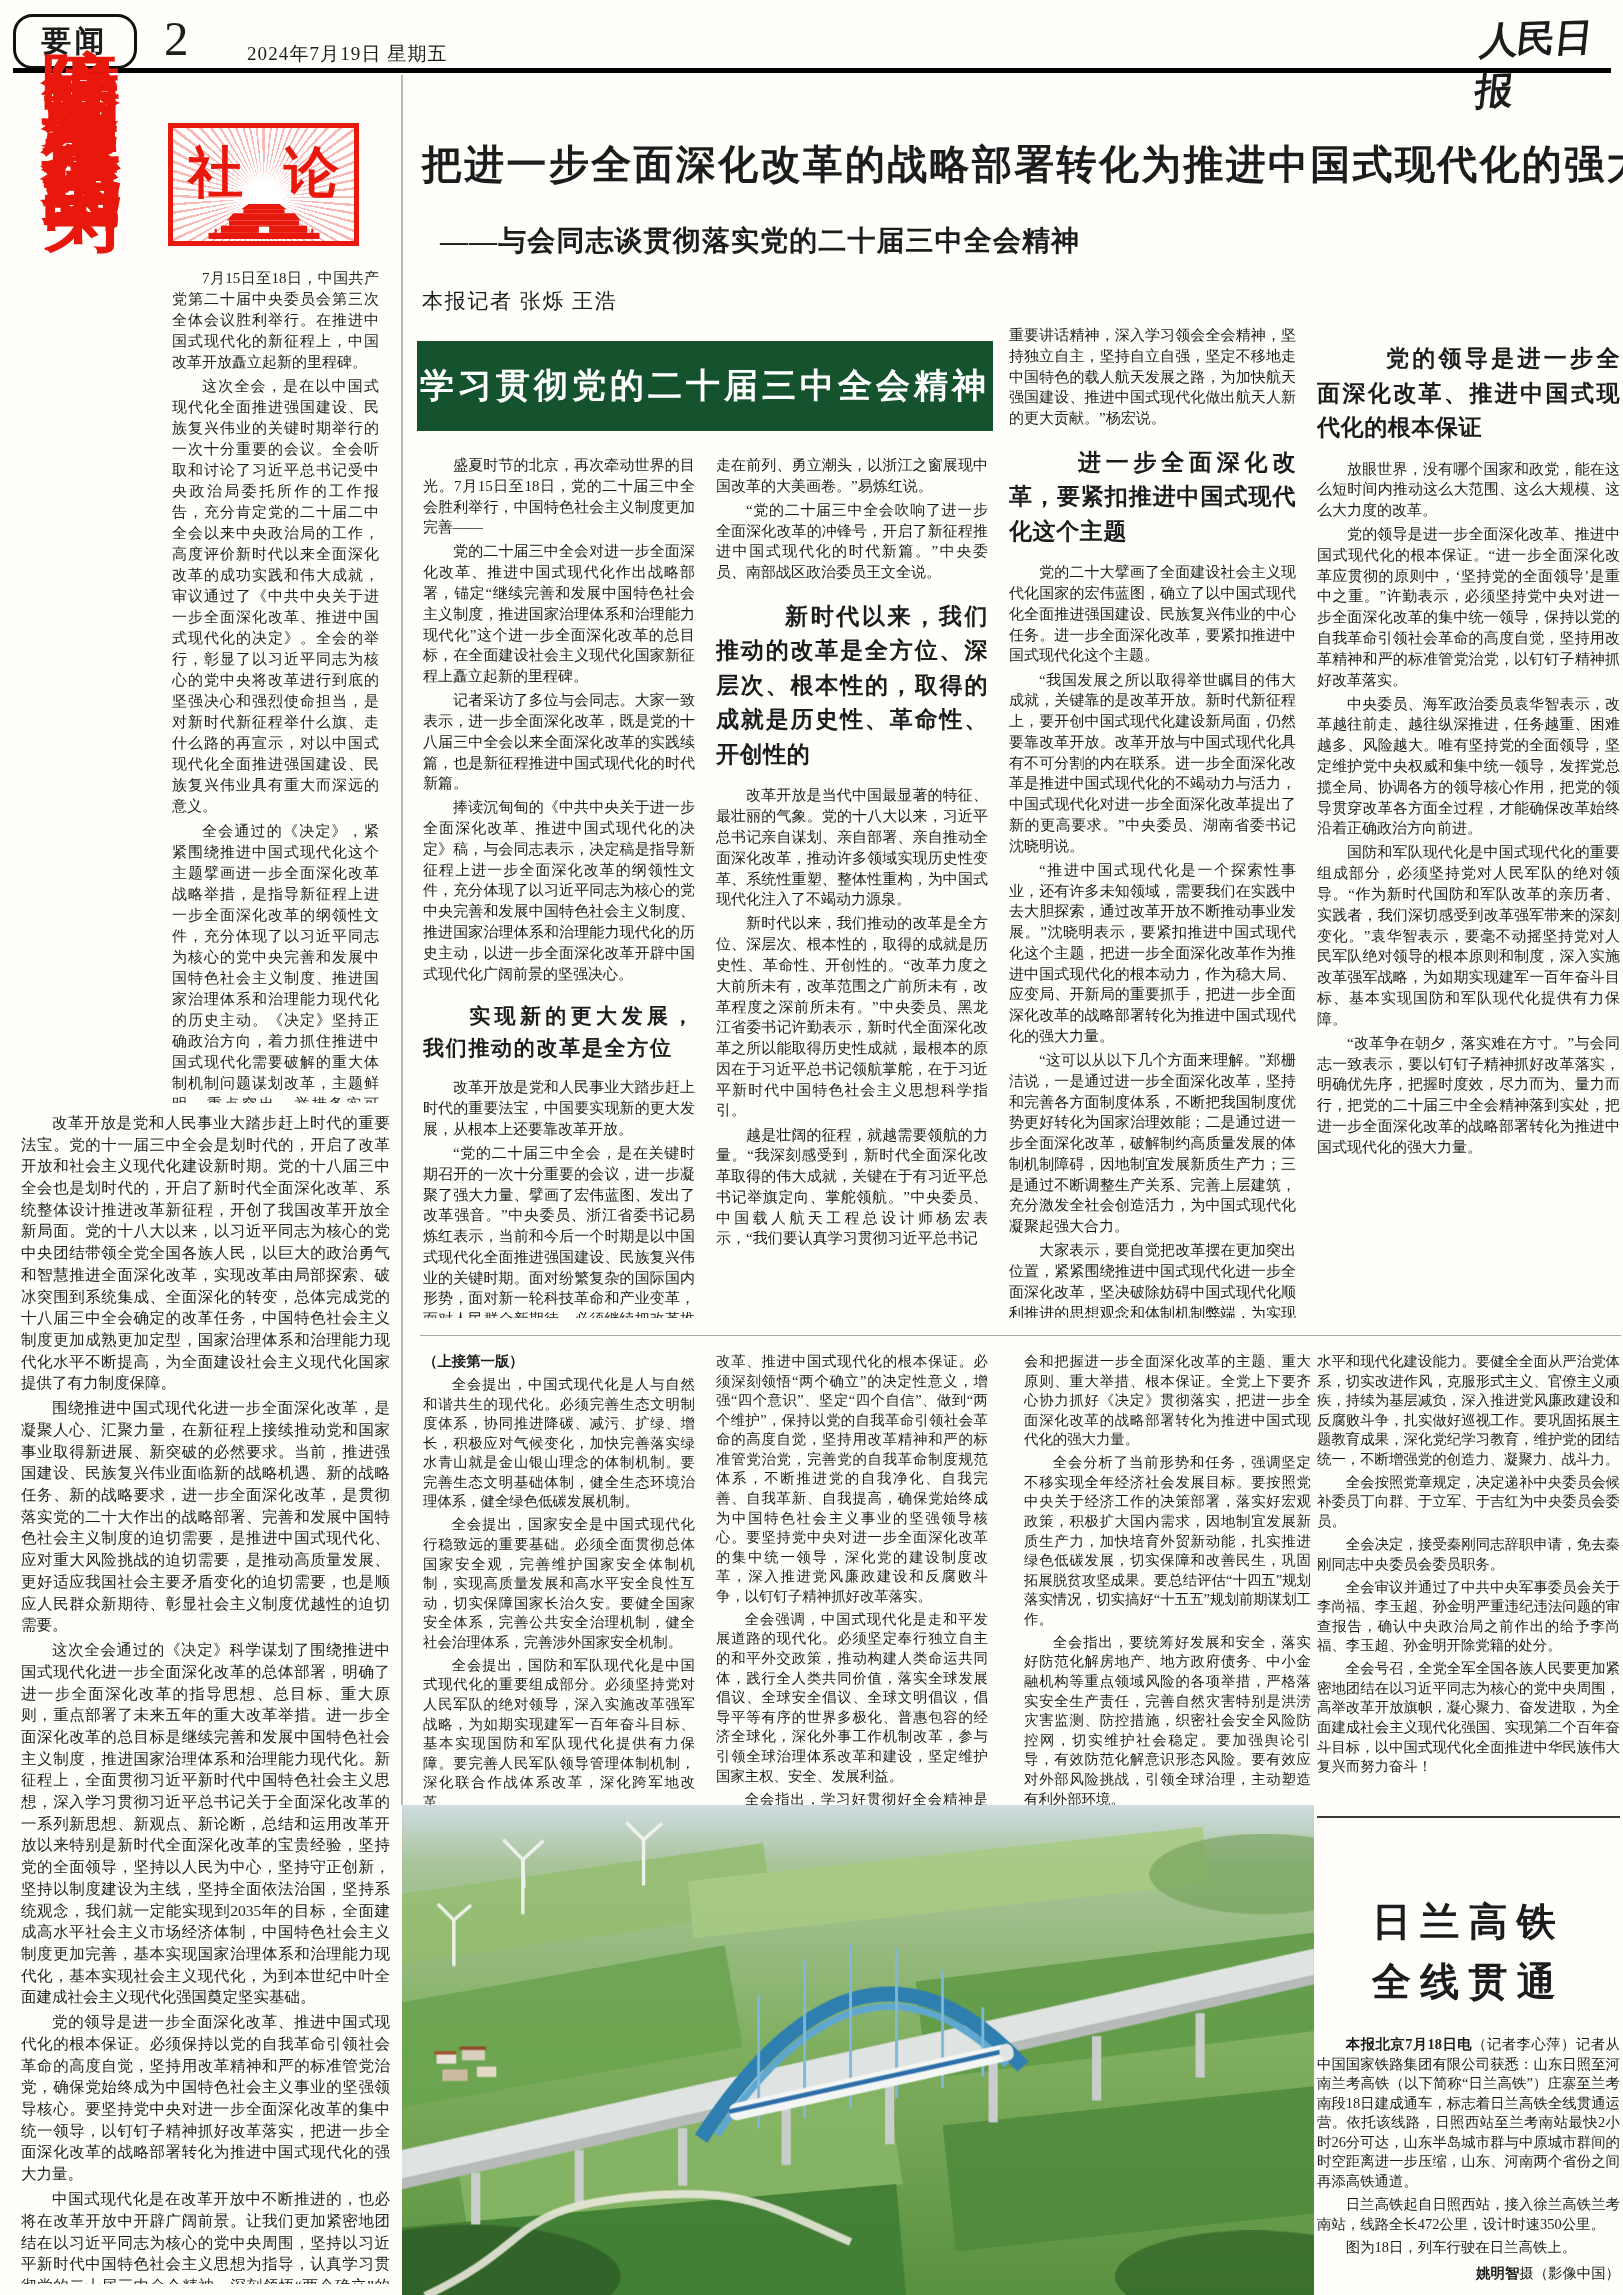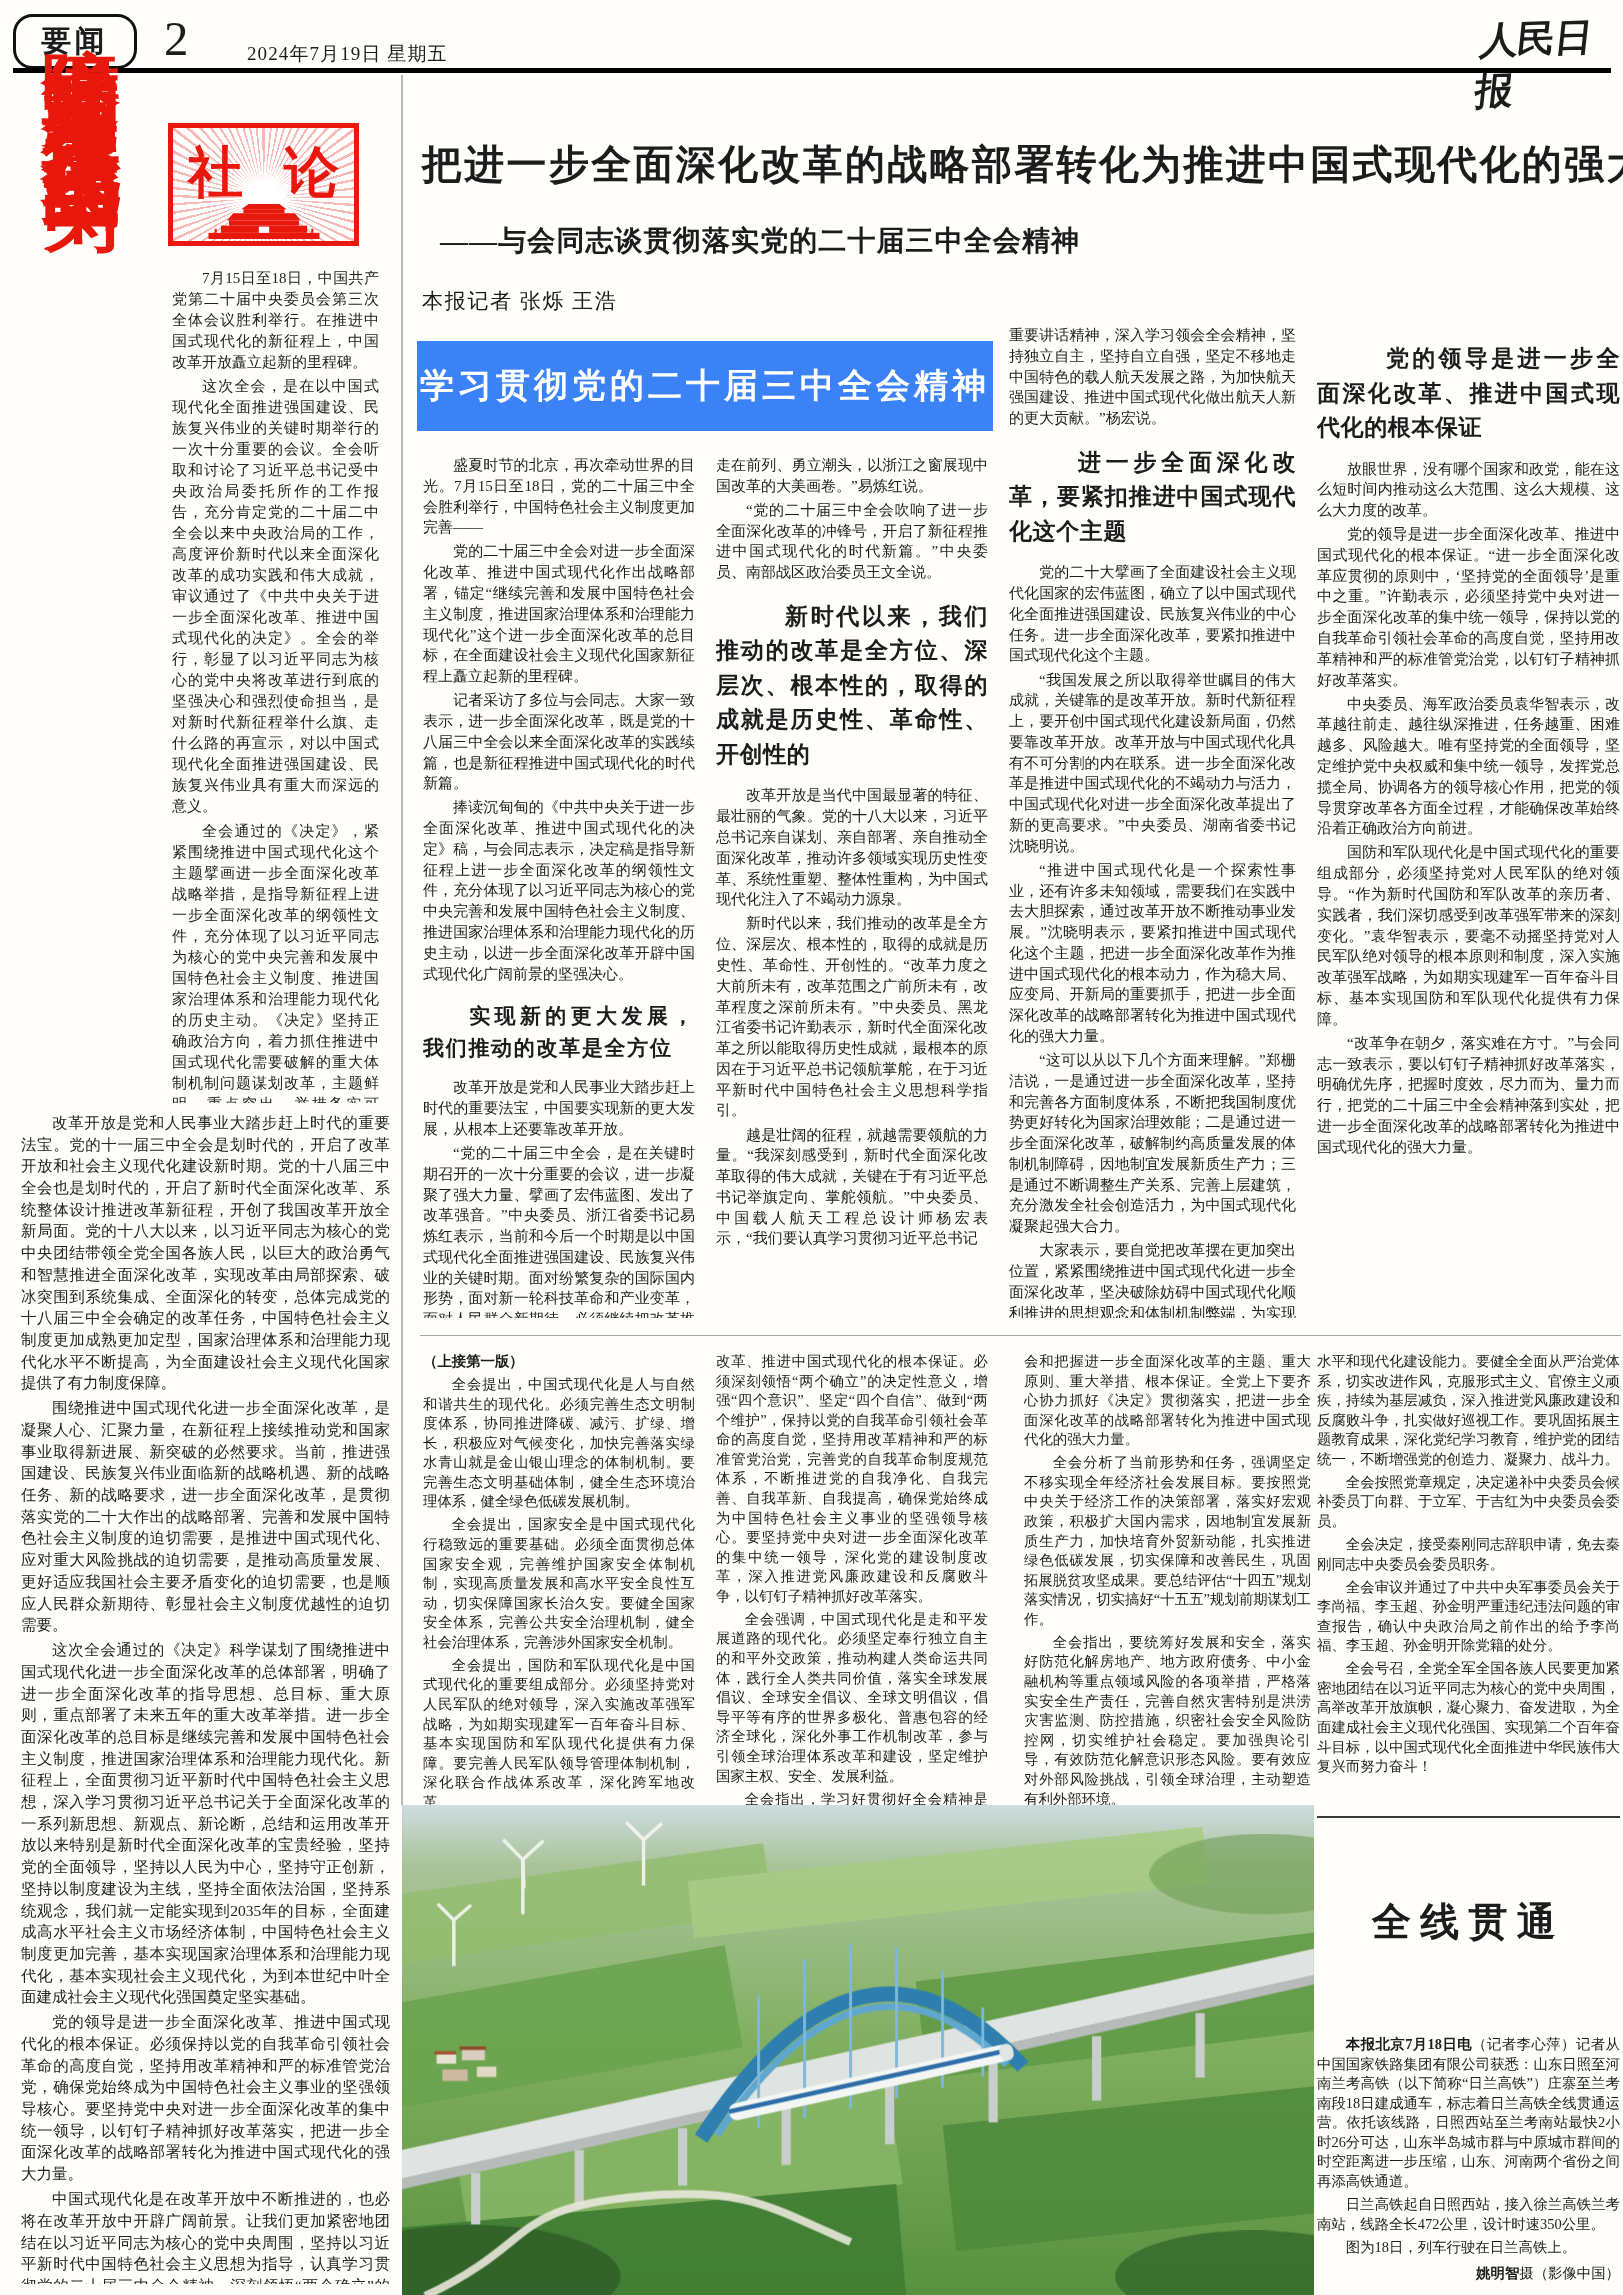--- a/index.html
+++ b/index.html
@@ -36,21 +36,21 @@
   
   .v-div{position:absolute;left:401px;top:75px;width:1.7px;height:1730px;background:#b9b9b9;}
   .cont-rule{position:absolute;left:420px;top:1335px;width:1201px;height:1.1px;background:#a8a8a8;}
   .rail-rule{position:absolute;left:1317px;top:1816px;width:303px;height:2.3px;background:#3a3a3a;}
   
   .headline{position:absolute;left:422px;top:137px;width:1191px;white-space:nowrap;
     font-family:"Liberation Sans","DejaVu Sans",sans-serif;font-weight:900;font-size:40px;letter-spacing:2.3px;}
   .subtitle{position:absolute;left:440px;top:222px;width:1191px;text-align:left;
     font-weight:700;font-size:28px;letter-spacing:1.1px;}
   .byline{position:absolute;left:422px;top:287px;width:1191px;text-align:left;font-size:21px;letter-spacing:1.7px;}
-  .kicker{position:absolute;left:417px;top:341px;width:576px;height:90px;background:#3b82f6;
+  .kicker{position:absolute;left:417px;top:341px;width:576px;height:90px;background:#14532d;
     display:flex;align-items:center;justify-content:center;color:#fff;
     font-family:"Liberation Sans","DejaVu Sans",sans-serif;font-weight:900;font-size:34px;letter-spacing:4px;}
   .bodycol{position:absolute;text-align:justify;overflow:hidden;font-size:15px;line-height:1.385;}
   .m-col1{left:423px;top:455px;width:272px;height:863px;}
   .m-col2{left:716px;top:455px;width:272px;height:863px;}
   .m-col3{left:1009px;top:325px;width:287px;height:993px;}
   .m-col4{left:1317px;top:325px;width:303px;height:993px;}
   .c-col{font-size:14.4px;line-height:1.36;}
   .c-col1{left:423px;top:1352px;width:272px;height:460px;}
   .c-col2{left:716px;top:1352px;width:272px;height:460px;}
@@ -181,20 +181,21 @@
   <div class="bodycol c-col c-col4">
       <p class="para noindent">水平和现代化建设能力。要健全全面从严治党体系，切实改进作风，克服形式主义、官僚主义顽疾，持续为基层减负，深入推进党风廉政建设和反腐败斗争，扎实做好巡视工作。要巩固拓展主题教育成果，深化党纪学习教育，维护党的团结统一，不断增强党的创造力、凝聚力、战斗力。</p>
       <p class="para ">全会按照党章规定，决定递补中央委员会候补委员丁向群、于立军、于吉红为中央委员会委员。</p>
       <p class="para ">全会决定，接受秦刚同志辞职申请，免去秦刚同志中央委员会委员职务。</p>
       <p class="para ">全会审议并通过了中共中央军事委员会关于李尚福、李玉超、孙金明严重违纪违法问题的审查报告，确认中央政治局之前作出的给予李尚福、李玉超、孙金明开除党籍的处分。</p>
       <p class="para ">全会号召，全党全军全国各族人民要更加紧密地团结在以习近平同志为核心的党中央周围，高举改革开放旗帜，凝心聚力、奋发进取，为全面建成社会主义现代化强国、实现第二个百年奋斗目标，以中国式现代化全面推进中华民族伟大复兴而努力奋斗！</p>
     </div>
 
   <div class="rail-rule"></div>
   <div class="rail-title">
+    <div>日兰高铁</div>
     <div>全线贯通</div>
   </div>
   <div class="rail-body">
       <p class="para "><b>本报北京7月18日电</b>（记者李心萍）记者从中国国家铁路集团有限公司获悉：山东日照至河南兰考高铁（以下简称“日兰高铁”）庄寨至兰考南段18日建成通车，标志着日兰高铁全线贯通运营。依托该线路，日照西站至兰考南站最快2小时26分可达，山东半岛城市群与中原城市群间的时空距离进一步压缩，山东、河南两个省份之间再添高铁通道。</p>
       <p class="para ">日兰高铁起自日照西站，接入徐兰高铁兰考南站，线路全长472公里，设计时速350公里。</p>
       <p class="para ">图为18日，列车行驶在日兰高铁上。</p>
       <p class="para credit"><b>姚明智</b>摄（影像中国）</p>
     </div>
 
   <div class="photo">

